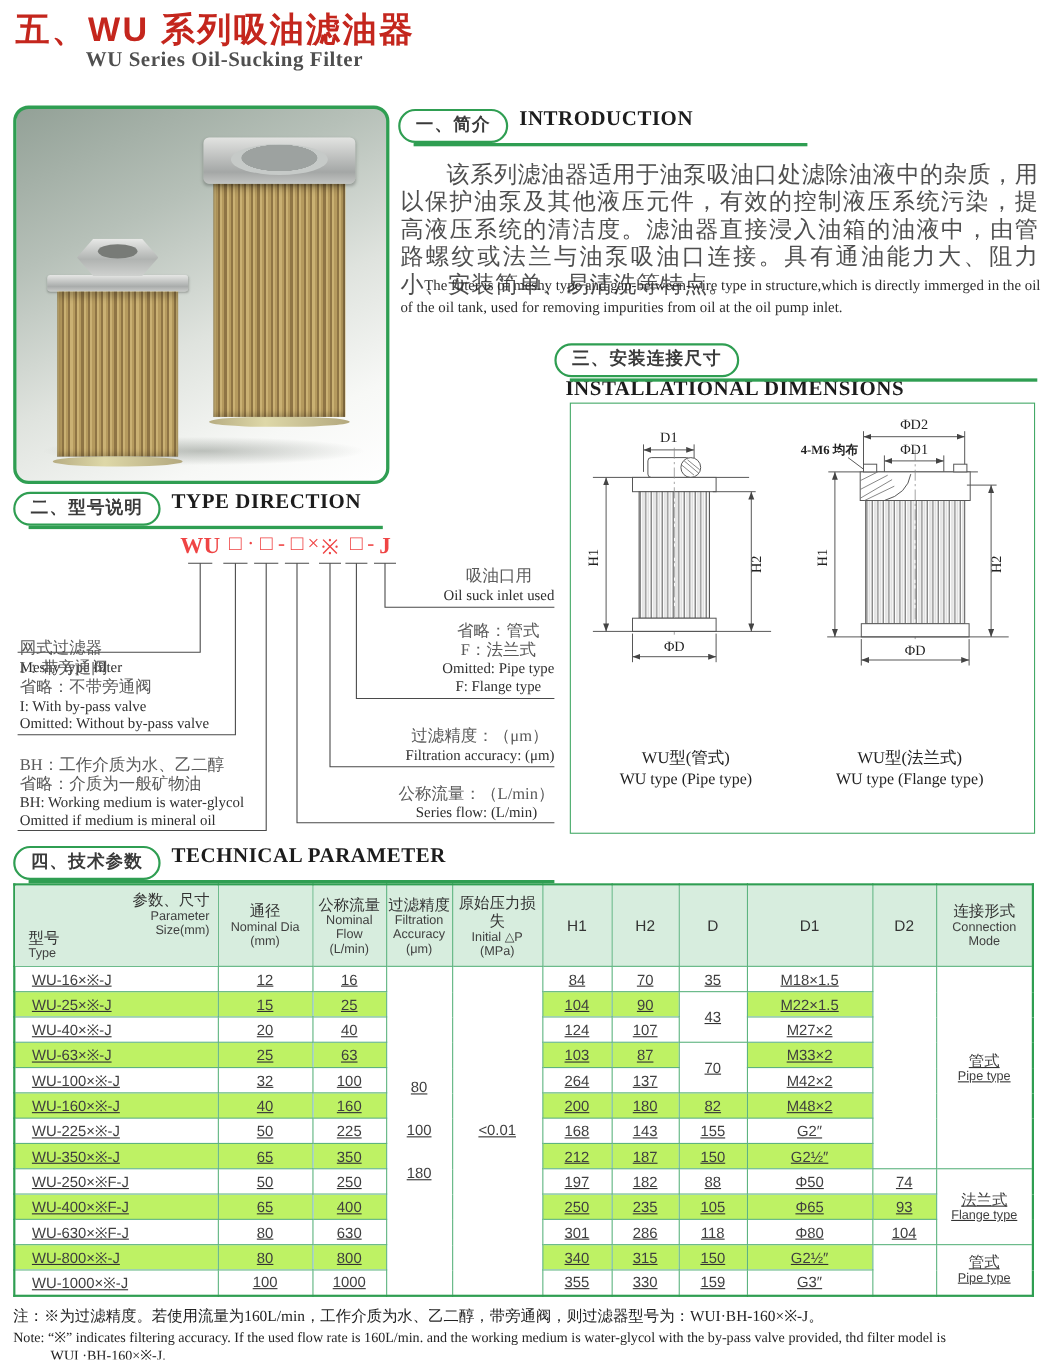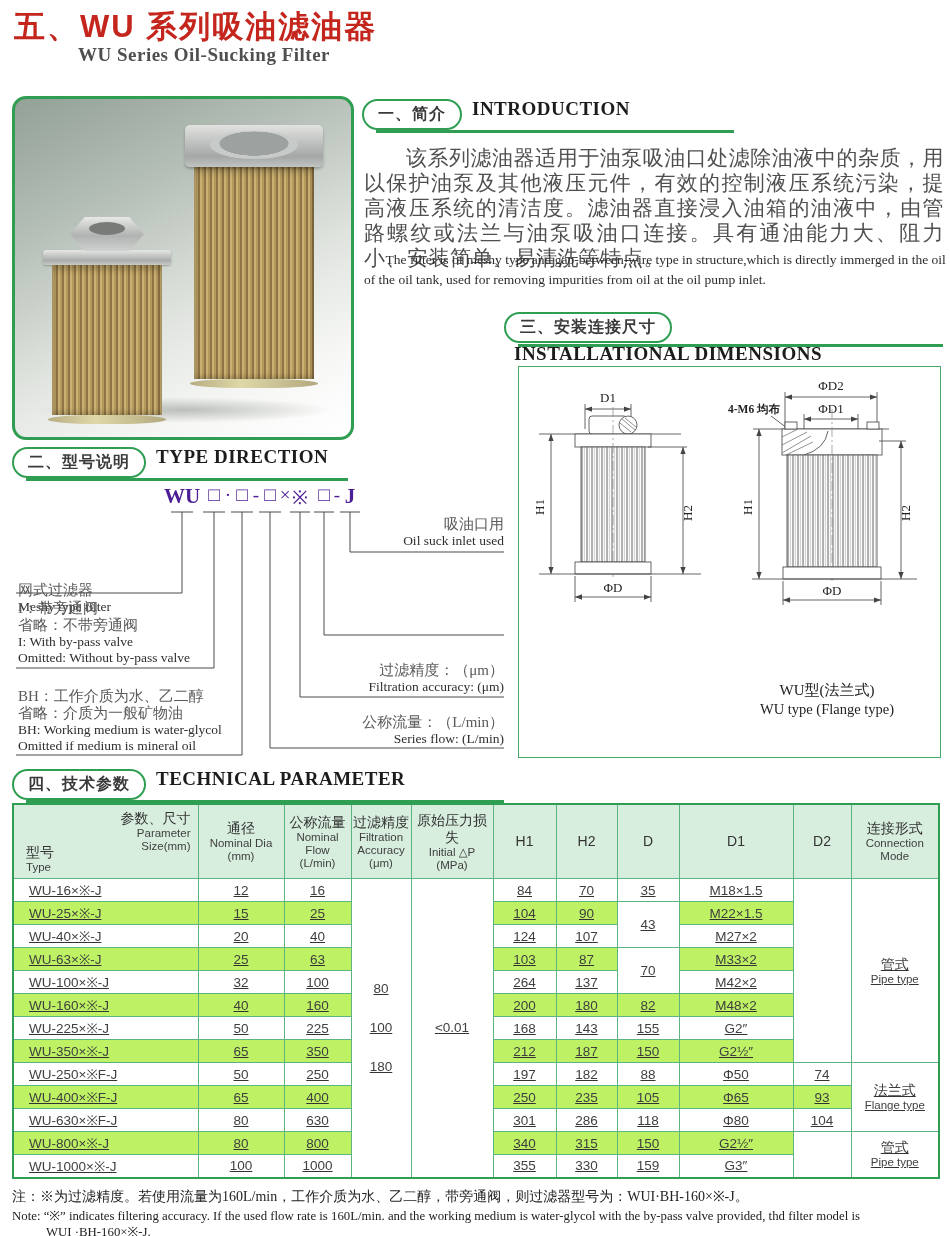--- a/index.html
+++ b/index.html
@@ -40,24 +40,24 @@
 
   
   .dims-panel{position:absolute;left:518px;top:366px;width:421px;height:390px;border:1px solid #44a967;background:#fff;}
   .dwg{position:absolute;top:12px;}
   .cap{position:absolute;top:314px;text-align:center;font-family:"Liberation Serif",serif;color:#222;}
   .cap .czh{font-size:15px;line-height:19px;}
   .cap .cen{font-size:14.5px;line-height:19px;}
 
   
   .tdg{position:absolute;left:12px;top:478px;width:500px;height:290px;}
-  .fpart{position:absolute;top:6px;transform:translateX(-50%);font-family:"Liberation Serif",serif;font-size:19px;color:#4c1d95;}
+  .fpart{position:absolute;top:6px;transform:translateX(-50%);font-family:"Liberation Serif",serif;font-size:19px;color:#ef4444;}
   .fbold{font-weight:bold;font-size:21px;}
   .lblk{position:absolute;left:6px;}
-  .rblk{position:absolute;right:8px;text-align:right;}
+  .rblk{position:absolute;right:8px;text-align:center;}
   .zh{font-family:"Liberation Serif",serif;font-size:15px;line-height:17px;color:#5a5a5a;}
   .en{font-family:"Liberation Serif",serif;font-size:13.5px;line-height:15.5px;color:#2e2e2e;}
 
   
   .ptable{position:absolute;left:12px;top:803px;width:926px;border-collapse:collapse;table-layout:fixed;border:2px solid #2f9e52;}
   .ptable th,.ptable td{border:1px solid #5db47f;padding:0;text-align:center;color:#3f3f3f;font-size:13.5px;overflow:hidden;}
   .ptable th{background:#d7edde;font-weight:normal;height:73px;}
   .ptable tr.r{height:23px;text-decoration:underline;}
   .hzh{font-size:14px;line-height:17px;color:#333;}
   .hen{font-size:11.5px;line-height:13px;color:#3f3f3f;}
@@ -190,20 +190,24 @@
         <line x1="154" y1="202" x2="154" y2="226"></line>
       <line x1="56" y1="221" x2="154" y2="221" marker-start="url(#ar2)" marker-end="url(#ar2)"></line>
     </g>
     <text x="104" y="11" font-size="13" text-anchor="middle">ΦD2</text>
     <text x="104" y="34" font-size="13" text-anchor="middle">ΦD1</text>
     <text x="27" y="34" font-size="11.5" font-weight="bold" text-anchor="middle">4-M6 均布</text>
     <text x="25" y="128" font-size="13" text-anchor="middle" transform="rotate(-90 25 128)">H1</text>
     <text x="183" y="134" font-size="13" text-anchor="middle" transform="rotate(-90 183 134)">H2</text>
     <text x="105" y="216" font-size="13" text-anchor="middle">ΦD</text>
   </svg>
+  <div class="cap" style="left:12px;width:185px;">
+    <div class="czh">WU型(管式)</div>
+    <div class="cen">WU type (Pipe type)</div>
+  </div>
   <div class="cap" style="left:208px;width:200px;">
     <div class="czh">WU型(法兰式)</div>
     <div class="cen">WU type (Flange type)</div>
   </div>
 </div>
 
 <div class="sec-head" style="left:12px;top:446px;width:345px;">
   <div class="sec-line" style="left:14px;width:322px;"></div>
   <span class="pill">二、型号说明</span><span class="sec-en">TYPE DIRECTION</span>
 </div>
@@ -245,20 +249,26 @@
   </div>
   <div class="lblk" style="top:210px;">
     <div class="zh">BH：工作介质为水、乙二醇</div>
     <div class="zh">省略：介质为一般矿物油</div>
     <div class="en">BH: Working medium is water-glycol</div>
     <div class="en">Omitted if medium is mineral oil</div>
   </div>
   <div class="rblk" style="top:38px;">
     <div class="zh">吸油口用</div>
     <div class="en">Oil suck inlet used</div>
+  </div>
+  <div class="rblk" style="top:88px;">
+    <div class="zh">省略：管式</div>
+    <div class="zh">F：法兰式</div>
+    <div class="en">Omitted: Pipe type</div>
+    <div class="en">F: Flange type</div>
   </div>
   <div class="rblk" style="top:184px;margin-left:20px;">
     <div class="zh">过滤精度：（μm）</div>
     <div class="en">Filtration accuracy: (μm)</div>
   </div>
   <div class="rblk" style="top:236px;">
     <div class="zh">公称流量：（L/min）</div>
     <div class="en">Series flow: (L/min)</div>
   </div>
 </div>

